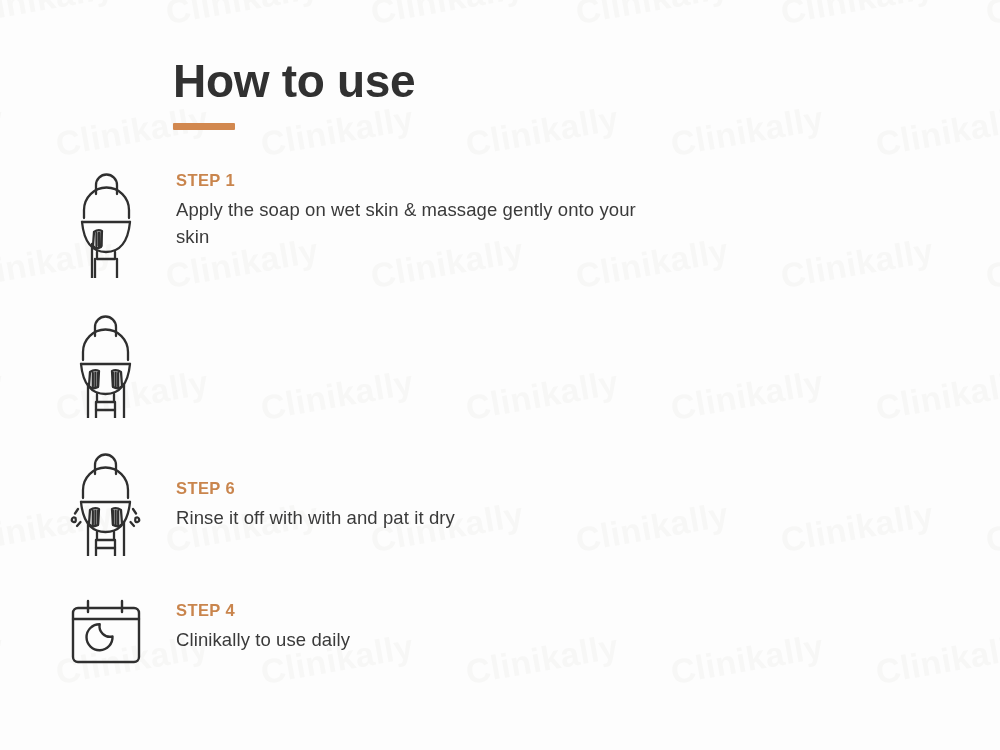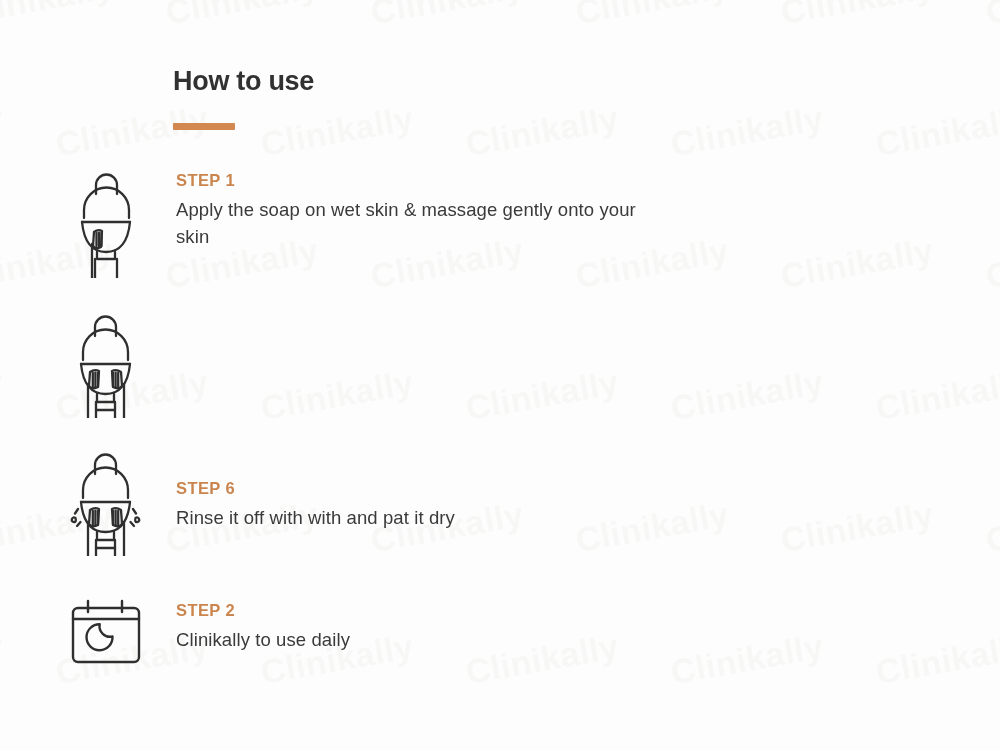--- a/index.html
+++ b/index.html
@@ -45,21 +45,21 @@
     padding: 0;
   }
 
   #header {
     position: absolute;
     left: 173px;
     top: 57px;
   }
   #page-title {
     margin: 0;
-    font-size: 27px;
+    font-size: 46px;
     line-height: 48px;
     font-weight: 700;
     color: #313131;
     letter-spacing: -0.3px;
     font-family: "Liberation Sans", sans-serif;
   }
   #title-rule {
     margin-top: 18px;
     width: 62px;
     height: 7px;
@@ -300,19 +300,19 @@
 
             <rect x="7" y="10" width="66" height="54" rx="5"></rect>
 
             <path d="M7 21 H73"></path>
 
             <path d="M46.5 34.5 a13 13 0 1 1 -12.8 -12.3 a10.6 10.6 0 0 0 12.8 12.3 z" transform="translate(0 4)"></path>
           </g>
         </svg>
       </div>
       <div class="step-text-cell">
-        <p class="step-label">STEP 2</p>
+        <p class="step-label">STEP 4</p>
         <p class="step-desc">Clinikally to use daily</p>
       </div>
     </div>
 
   </div>
 </div>
 
 </body></html>

